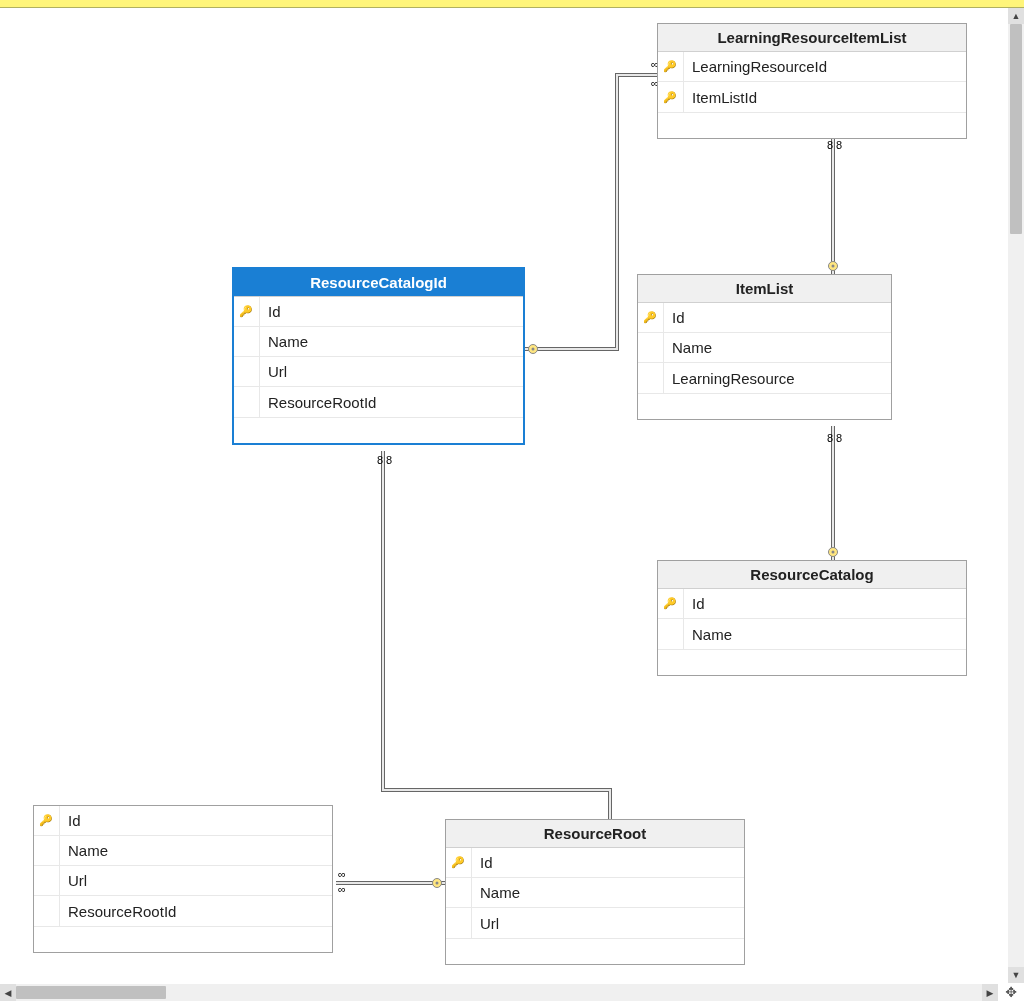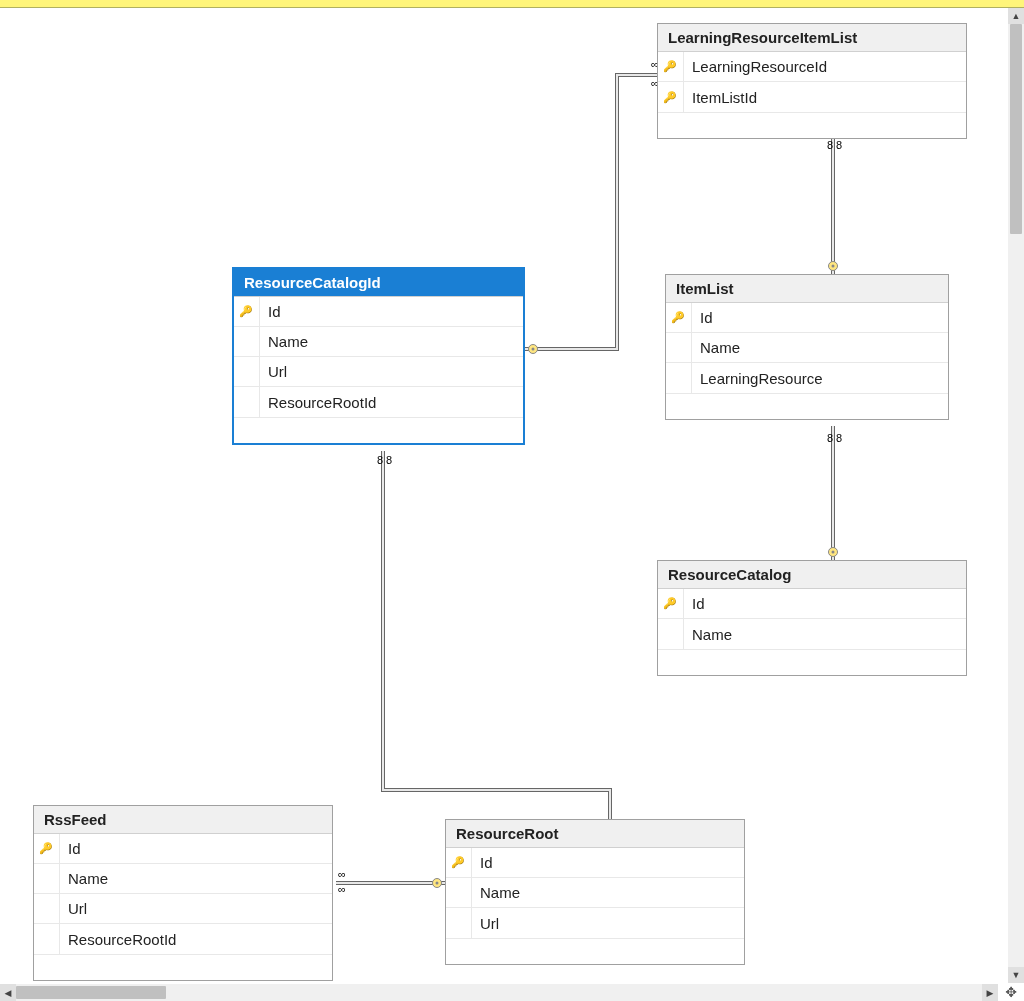--- a/index.html
+++ b/index.html
@@ -15,21 +15,21 @@
   .scrollbar-h { position: absolute; left: 0; bottom: 0; height: 17px; width: calc(100% - 26px); background: #f0f0f0; }
   .scrollbar-h .arrow { width: 16px; height: 17px; background: #e0e0e0; display:flex; align-items:center; justify-content:center; font-size:9px; color:#444;}
   .scrollbar-h .arrow.left { position:absolute; left:0; }
   .scrollbar-h .arrow.right { position:absolute; right:0; }
   .scrollbar-h .thumb { position:absolute; top:2px; height:13px; background:#c0c0c0; border-radius:1px;}
   
   .pan-icon { position:absolute; right:0; bottom:0; width:26px; height:18px; display:flex; align-items:center; justify-content:center; font-size:14px; color:#555;}
   
   .canvas { position:absolute; left:0; top:8px; width: calc(100% - 26px); height: calc(100% - 8px - 18px); background:#fff; overflow:hidden;}
   
-  .entity { position:absolute; border:1px solid #a0a0a0; background:#fff; font-size:13px; }
+  .entity { position:absolute; border:1px solid #a0a0a0; background:#fff; font-size:13px;text-align:center; }
   .entity.selected { border:2px solid #1a7fd4; }
   .entity-header { background:#f0f0f0; padding:5px 10px; font-weight:600; font-size:15px; color:#222; border-bottom:1px solid #d0d0d0; }
   .entity.selected .entity-header { background:#1a7fd4; color:#fff; }
   .entity-body { }
   .entity-row { display:flex; align-items:center; border-bottom:1px solid #e8e8e8; height:30px; }
   .entity-row:last-child { border-bottom:none; }
   .key-cell { width:26px; display:flex; align-items:center; justify-content:center; border-right:1px solid #e8e8e8; height:100%; }
   .col-name { padding-left:8px; color:#222; font-size:15px; }
   .entity-footer { height:26px; border-top:1px solid #e8e8e8; }
   .key-icon { font-size:11px; color:#d4a017; }
@@ -136,21 +136,21 @@
         <div class="col-name">Url</div>
       </div>
       <div class="entity-row">
         <div class="key-cell"></div>
         <div class="col-name">ResourceRootId</div>
       </div>
     </div>
     <div class="entity-footer"></div>
   </div>
 
-  <div class="entity" style="left:665px; top:266px; width:284px;">
+  <div class="entity" style="left:637px; top:266px; width:255px;">
     <div class="entity-header">ItemList</div>
     <div class="entity-body">
       <div class="entity-row">
         <div class="key-cell">
             <span class="key-icon">🔑</span>
           </div>
         <div class="col-name">Id</div>
       </div>
       <div class="entity-row">
         <div class="key-cell"></div>
@@ -175,21 +175,20 @@
       </div>
       <div class="entity-row">
         <div class="key-cell"></div>
         <div class="col-name">Name</div>
       </div>
     </div>
     <div class="entity-footer"></div>
   </div>
 
   <div class="entity" style="left:33px; top:797px; width:300px;">
-    <div class="entity-header">RssFeed</div>
     <div class="entity-body">
       <div class="entity-row">
         <div class="key-cell">
             <span class="key-icon">🔑</span>
           </div>
         <div class="col-name">Id</div>
       </div>
       <div class="entity-row">
         <div class="key-cell"></div>
         <div class="col-name">Name</div>

